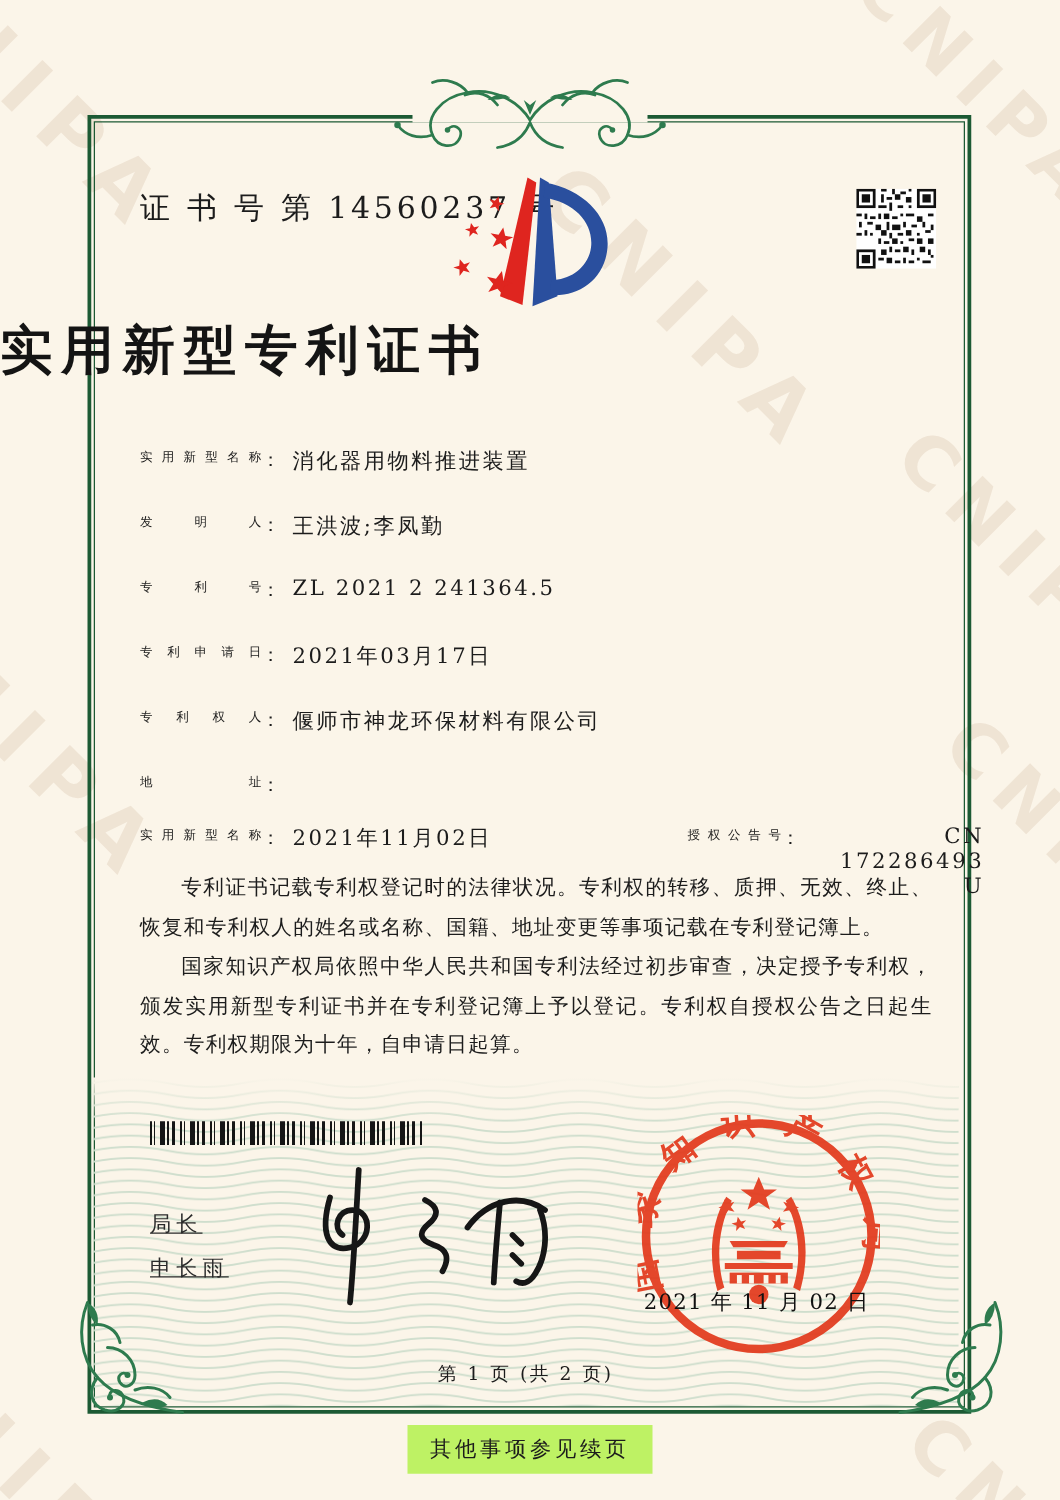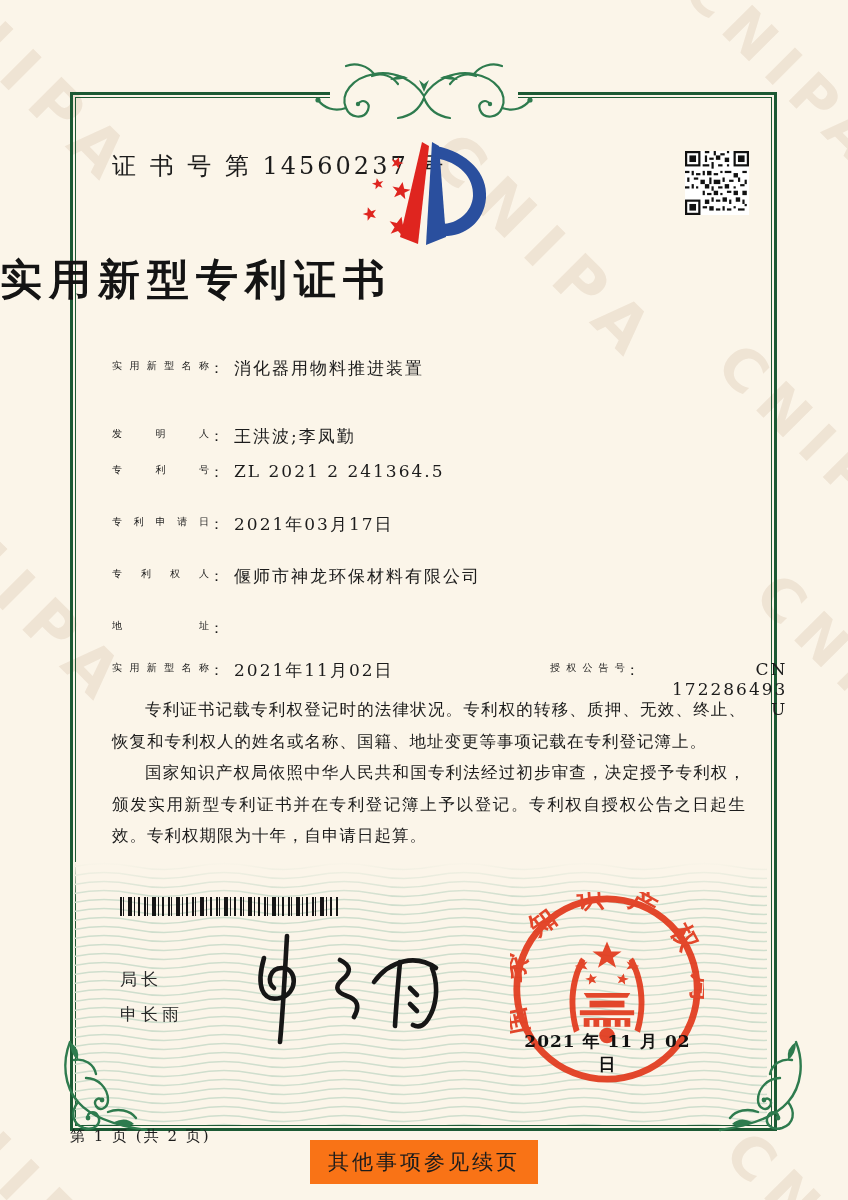--- a/index.html
+++ b/index.html
@@ -34,28 +34,28 @@
   .bodytext{position:absolute;left:112px;top:694px;width:634px;font-size:16.5px;
             line-height:31.5px;text-align:justify;letter-spacing:1px;}
   .bodytext p{margin:0;text-indent:2em;}
   
   .barcode{position:absolute;left:120px;top:897px;width:218px;height:19px;
      background:repeating-linear-gradient(90deg,#161616 0 2px,transparent 2px 3px,
        #161616 3px 4px,transparent 4px 8px,#161616 8px 12px,transparent 12px 14px,
        #161616 14px 15px,transparent 15px 18px,#161616 18px 20px,transparent 20px 24px);}
   .director{position:absolute;left:120px;top:968px;font-family:"DejaVu Sans","Liberation Sans",sans-serif;
             font-size:17px;letter-spacing:4px;color:#2a2a2a;}
-  .director div{margin-bottom:12px;}
+  .director div{margin-bottom:12px;text-decoration:underline;}
   .sig{position:absolute;left:240px;top:928px;}
   .seal{position:absolute;left:510px;top:892px;}
-  .sealdate{position:absolute;left:515px;top:1030px;width:185px;text-align:center;
-            font-size:17px;font-weight:700;letter-spacing:1px;color:#111;}
-  .pageno{position:absolute;left:70px;top:1090px;width:701px;font-size:15px;letter-spacing:2px;margin-top:37px;}
+  .sealdate{position:absolute;left:515px;top:1030px;width:185px;text-align:left;
+            font-size:17px;font-weight:400;letter-spacing:1px;color:#111;}
+  .pageno{position:absolute;left:70px;top:1090px;width:701px;text-align:center;font-size:15px;letter-spacing:2px;}
   .contnote{position:absolute;left:0;top:1140px;width:848px;text-align:center;}
-  .contnote span{display:inline-block;background:#f97316;padding:8px 18px;font-size:21px;letter-spacing:3px;}
+  .contnote span{display:inline-block;background:#bef264;padding:8px 18px;font-size:17px;letter-spacing:3px;}
   .orn-top{position:absolute;left:294px;top:58px;}
   .orn-top-mask{position:absolute;left:330px;top:88px;width:188px;height:10px;background:#fbf5e9;}
   .orn-bl{position:absolute;left:56px;top:1038px;}
   .orn-br{position:absolute;left:700px;top:1038px;}
 </style>
 </head>
 <body>
 
 <div class="page">
 
@@ -231,21 +231,21 @@
     </g>
   </svg>
 
   <div class="title">实用新型专利证书</div>
 
   <div class="frow" style="top:357px">
     <span class="lbl">实用新型名称</span>
       <span class="colon">：</span>
     <span class="val">消化器用物料推进装置</span>
   </div>
-  <div class="frow" style="top:425px">
+  <div class="frow" style="top:409px">
     <span class="lbl">发明人</span>
       <span class="colon">：</span>
     <span class="val">王洪波;李凤勤</span>
   </div>
   <div class="frow" style="top:461px">
     <span class="lbl">专利号</span>
       <span class="colon">：</span>
     <span class="val">ZL 2021 2 241364.5</span>
   </div>
   <div class="frow" style="top:513px">

